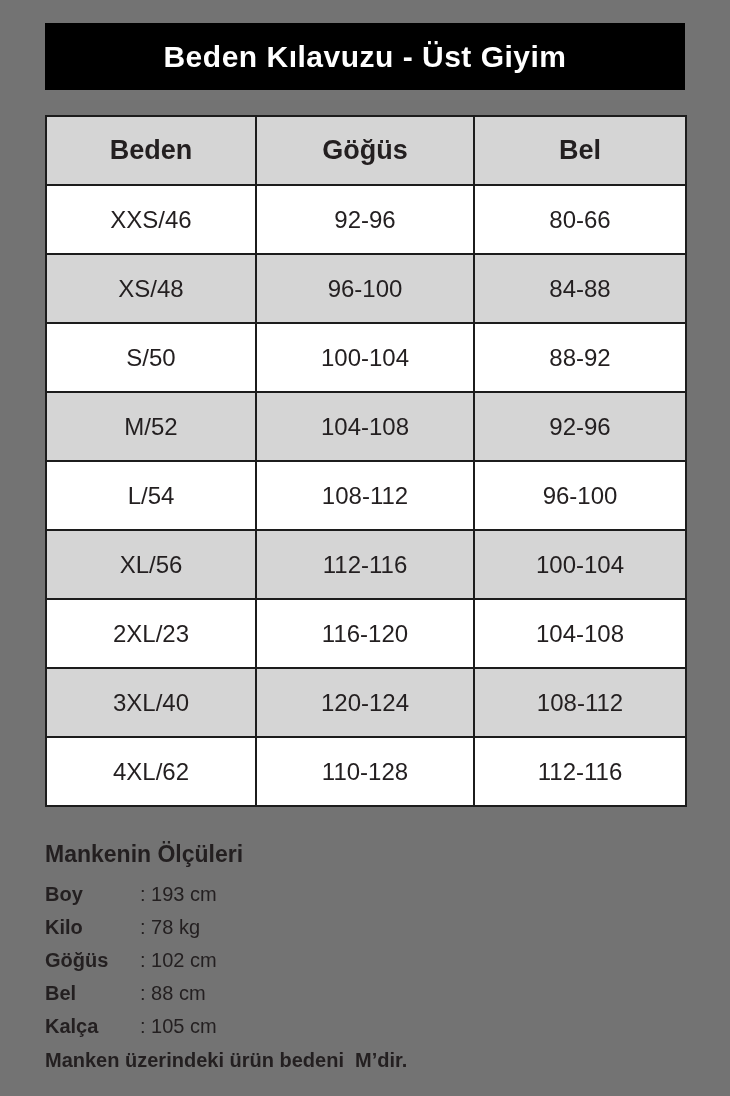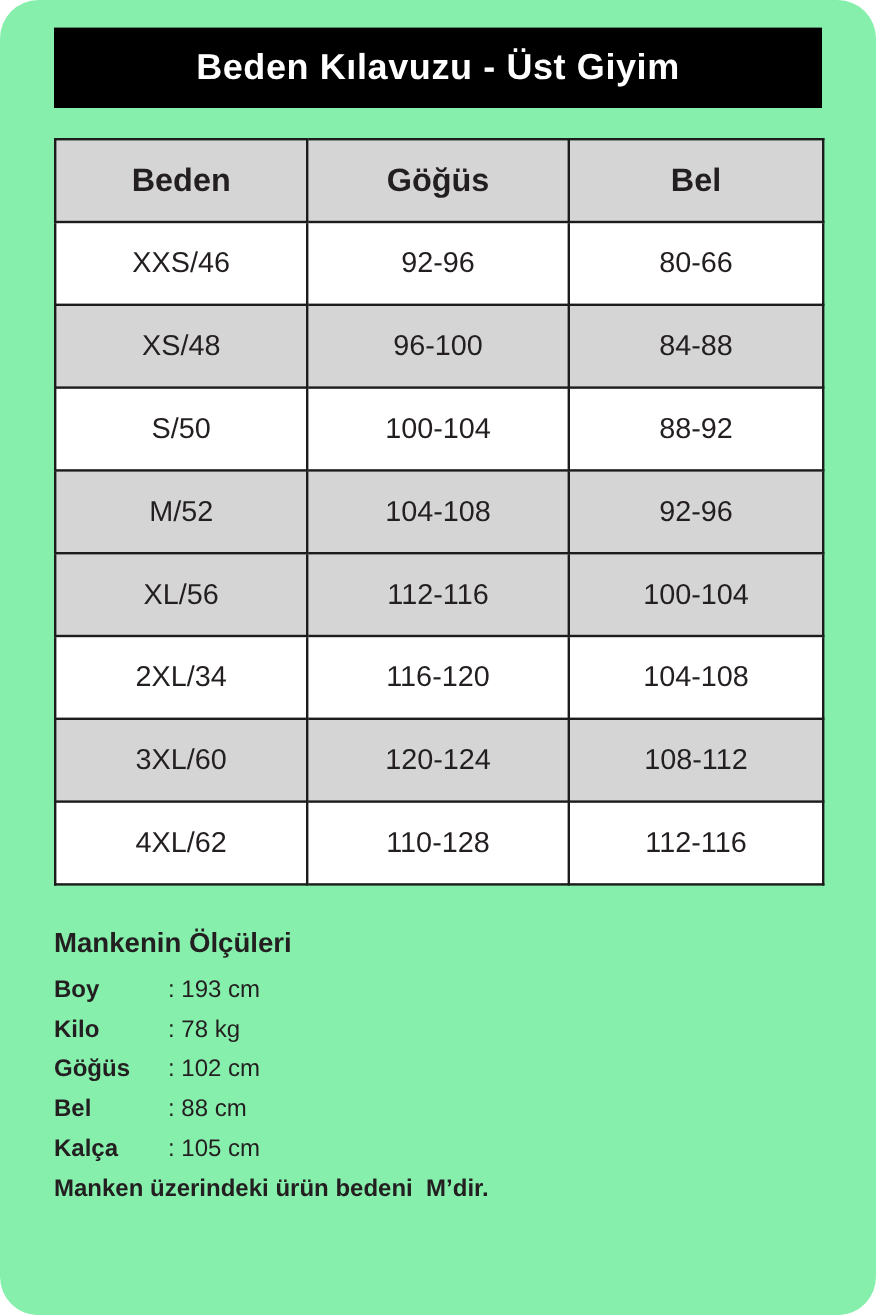--- a/index.html
+++ b/index.html
@@ -5,24 +5,23 @@
   * { margin: 0; padding: 0; box-sizing: border-box; }
   html, body { background: #ffffff; }
   body {
     font-family: "Liberation Sans", "DejaVu Sans", sans-serif;
     color: #231f20;
   }
   .page {
     position: relative;
     width: 730px;
     height: 1096px;
-    background: #86efac;
+    background: #737373;
     overflow: hidden;
     padding: 23px 45px 0 45px;
-    border-radius: 32px;
   }
   .title-bar {
     width: 640px;
     height: 67px;
     background: #000000;
     color: #ffffff;
     display: flex;
     align-items: center;
     justify-content: center;
   }
@@ -124,32 +123,37 @@
       <tr>
         <td>S/50</td>
         <td>100-104</td>
         <td>88-92</td>
       </tr>
       <tr class="alt">
         <td>M/52</td>
         <td>104-108</td>
         <td>92-96</td>
       </tr>
+      <tr>
+        <td>L/54</td>
+        <td>108-112</td>
+        <td>96-100</td>
+      </tr>
       <tr class="alt">
         <td>XL/56</td>
         <td>112-116</td>
         <td>100-104</td>
       </tr>
       <tr>
-        <td>2XL/34</td>
+        <td>2XL/23</td>
         <td>116-120</td>
         <td>104-108</td>
       </tr>
       <tr class="alt">
-        <td>3XL/60</td>
+        <td>3XL/40</td>
         <td>120-124</td>
         <td>108-112</td>
       </tr>
       <tr>
         <td>4XL/62</td>
         <td>110-128</td>
         <td>112-116</td>
       </tr>
     </tbody>
   </table>

